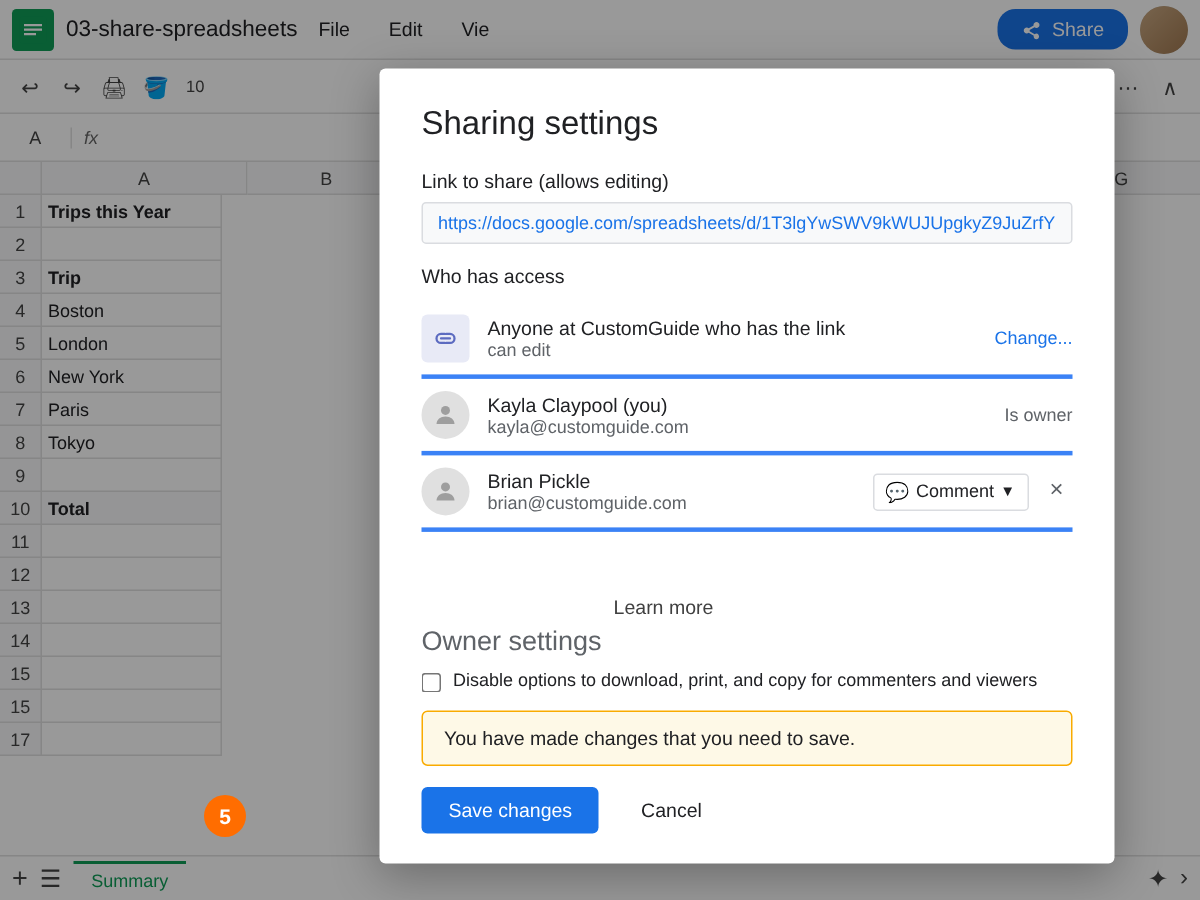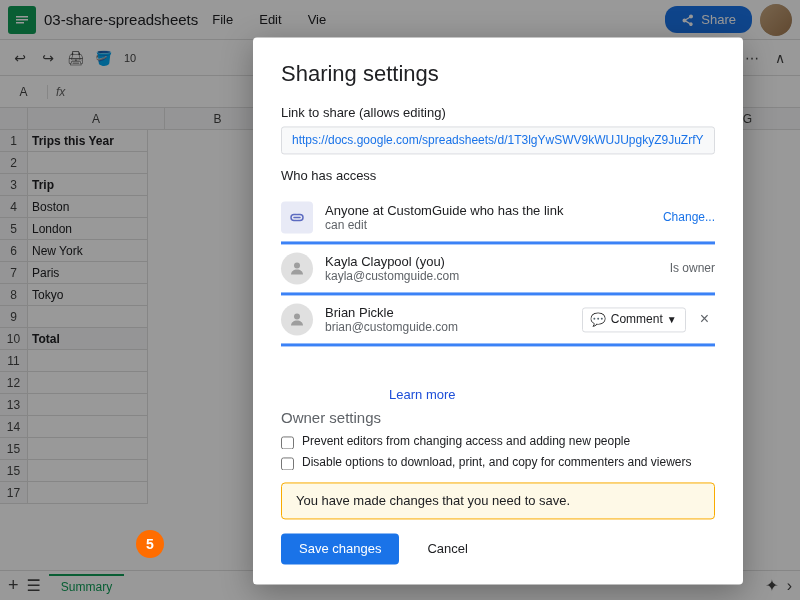--- a/index.html
+++ b/index.html
@@ -55,22 +55,22 @@
     .access-info { flex: 1; }
     .access-name { font-size: 13px; color: #202124; }
     .access-email { font-size: 12px; color: #5f6368; }
     .change-link { color: #1a73e8; font-size: 12px; cursor: pointer; }
     .is-owner { font-size: 12px; color: #5f6368; }
     .role-select-btn { border: 1px solid #dadce0; border-radius: 3px; background: #fff; padding: 4px 8px; font-size: 12px; cursor: pointer; display: flex; align-items: center; gap: 4px; color: #202124; }
     .remove-btn { background: none; border: none; cursor: pointer; color: #5f6368; font-size: 16px; margin-left: 8px; padding: 2px 6px; }
 
     .owner-settings { margin-top: 16px; }
     .owner-settings-header { display: flex; align-items: center; gap: 8px; margin-bottom: 8px; }
-    .owner-settings-title { font-size: 15px; color: #5f6368; margin-top: 47px; }
-    .learn-more { color: #1d4ed8; font-size: 13px; cursor: pointer; }
+    .owner-settings-title { font-size: 18px; color: #5f6368; margin-top: 47px; }
+    .learn-more { color: #404040; font-size: 13px; cursor: pointer; }
     .checkbox-row { display: flex; align-items: flex-start; gap: 8px; margin-bottom: 6px; }
     .checkbox-row input[type=checkbox] { margin-top: 2px; }
     .checkbox-label { font-size: 12px; color: #202124; }
 
     .warning-box { background: #fef9e7; border: 1px solid #f9ab00; border-radius: 4px; padding: 10px 14px; margin: 12px 0; font-size: 13px; color: #202124; }
 
     .dialog-actions { display: flex; align-items: center; gap: 10px; margin-top: 14px; }
     .save-btn { background: #1a73e8; color: #fff; border: none; border-radius: 4px; padding: 8px 18px; font-size: 13px; cursor: pointer; font-weight: 500; }
     .cancel-btn { background: #fff; color: #202124; border: none; border-radius: 4px; padding: 8px 18px; font-size: 13px; cursor: pointer; }
 
@@ -294,24 +294,20 @@
   </div>
 
   
   <div class="owner-settings">
     <div class="owner-settings-header">
       <span class="owner-settings-title">Owner settings</span>
       <span class="learn-more">Learn more</span>
     </div>
     <div class="checkbox-row">
       <input type="checkbox" style="">
-      <label class="checkbox-label">Prevent editors from changing access and adding new people</label>
-    </div>
-    <div class="checkbox-row">
-      <input type="checkbox" style="">
       <label class="checkbox-label">Disable options to download, print, and copy for commenters and viewers</label>
     </div>
   </div>
 
   
   <div class="warning-box">
     <span>You have made changes that you need to save.</span>
   </div>
 
   

